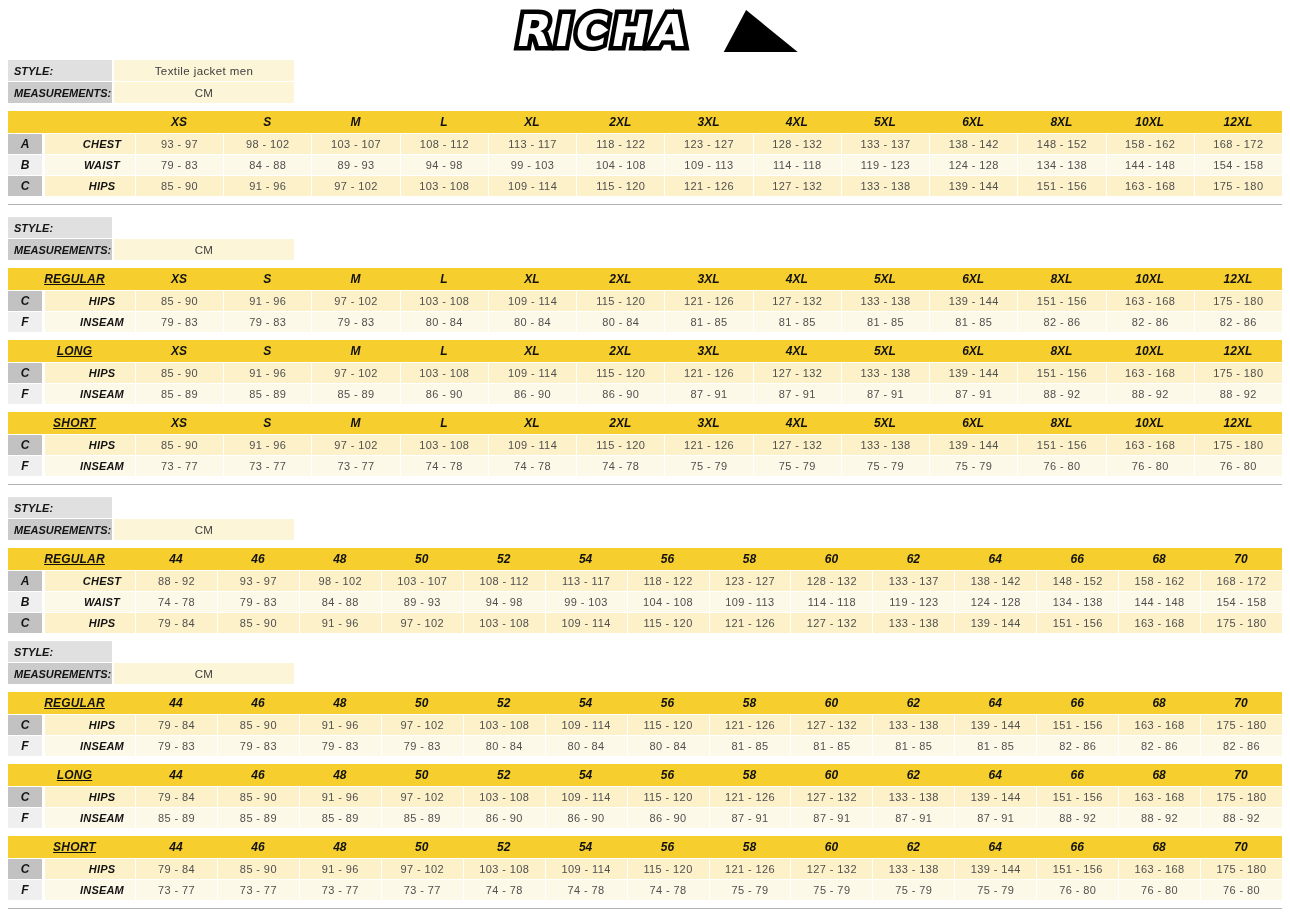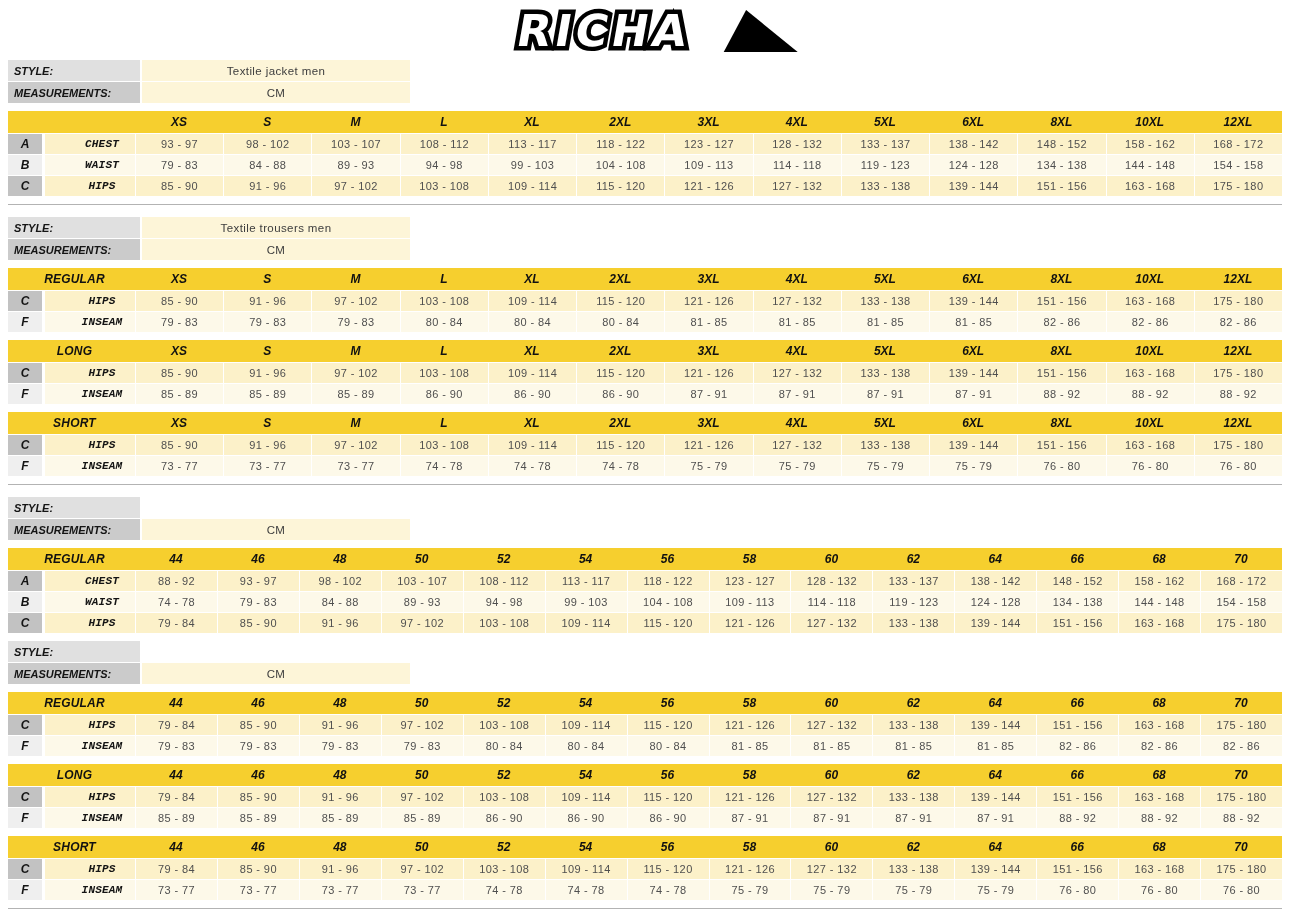--- a/index.html
+++ b/index.html
@@ -17,37 +17,37 @@
     --val-ink:#4F4F4F;
   }
   *{box-sizing:border-box;}
   html,body{margin:0;padding:0;background:#fff;}
   body{width:1290px;font-family:"Liberation Sans",sans-serif;color:var(--ink);}
   .page{padding:0 8px 10px 8px;}
   .logo-wrap{display:flex;justify-content:center;align-items:center;height:56px;padding-top:3px;}
   .section{margin:0;}
   .style-block{margin:4px 0 8px 0;}
   .style-row{display:flex;height:21px;margin-bottom:1px;}
-  .style-label{width:132px;padding-left:6px;display:flex;align-items:center;
+  .style-label{width:104px;padding-left:6px;display:flex;align-items:center;
     font-weight:bold;font-style:italic;font-size:11px;color:#141414;background:var(--style-gray);margin-right:2px;}
   .style-row.meas .style-label{background:var(--meas-gray);}
-  .style-value{width:268px;display:flex;align-items:center;justify-content:center;
+  .style-value{width:180px;display:flex;align-items:center;justify-content:center;
     font-size:11.5px;color:#3D3D3D;background:var(--style-value);letter-spacing:.4px;}
   .size-table{display:grid;margin-bottom:8px;}
   .cols-13{grid-template-columns:37px 90px repeat(13,1fr);}
   .cols-14{grid-template-columns:37px 90px repeat(14,1fr);}
   .size-table > div{display:flex;align-items:center;justify-content:center;}
   .hdr{height:22px;background:var(--yellow);font-weight:bold;font-style:italic;font-size:12px;color:#111;}
-  .hdr-label{grid-column:span 2;justify-content:flex-start;padding-left:6px;font-size:12px;letter-spacing:.2px;}
+  .hdr-label{grid-column:span 2;justify-content:flex-start;padding-left:6px;font-size:12px;letter-spacing:.2px;text-decoration:underline;}
   .cell{height:21px;border-top:1px solid #fff;font-size:11px;}
   .letter{font-weight:bold;font-style:italic;font-size:12px;color:#141414;
     background:var(--letter-gray);border-right:3px solid #fff;}
   .letter.alt{background:var(--letter-light);}
   .measure{justify-content:flex-start;padding-left:24px;font-weight:bold;font-style:italic;
-    font-size:11px;color:#141414;letter-spacing:.2px;font-family:Liberation Mono, monospace;}
+    font-size:11px;color:#141414;letter-spacing:.2px;}
   .val{color:var(--val-ink);letter-spacing:.4px;border-left:1px solid #fff;}
   .bg0{background:var(--row-cream);}
   .bg1{background:var(--row-light);}
   .divider{border:none;border-top:1px solid var(--divider);margin:4px 0 12px 0;height:0;}
 </style>
 </head>
 <body>
 
 <div class="page">
 
@@ -132,21 +132,20 @@
           <div class="cell val bg0">151 - 156</div>
           <div class="cell val bg0">163 - 168</div>
           <div class="cell val bg0">175 - 180</div>
         </div>
       </div>
       <div class="divider"></div>
       <div class="section-block section">
         <div class="style-block">
           <div class="style-row">
             <div class="style-label">STYLE:</div>
-            <div class="style-value">Textile trousers men</div>
           </div>
           <div class="style-row meas">
             <div class="style-label">MEASUREMENTS:</div>
             <div class="style-value">CM</div>
           </div>
         </div>
         <div class="size-table cols-13">
           <div class="hdr hdr-label">REGULAR</div>
           <div class="hdr">XS</div>
           <div class="hdr">S</div>

